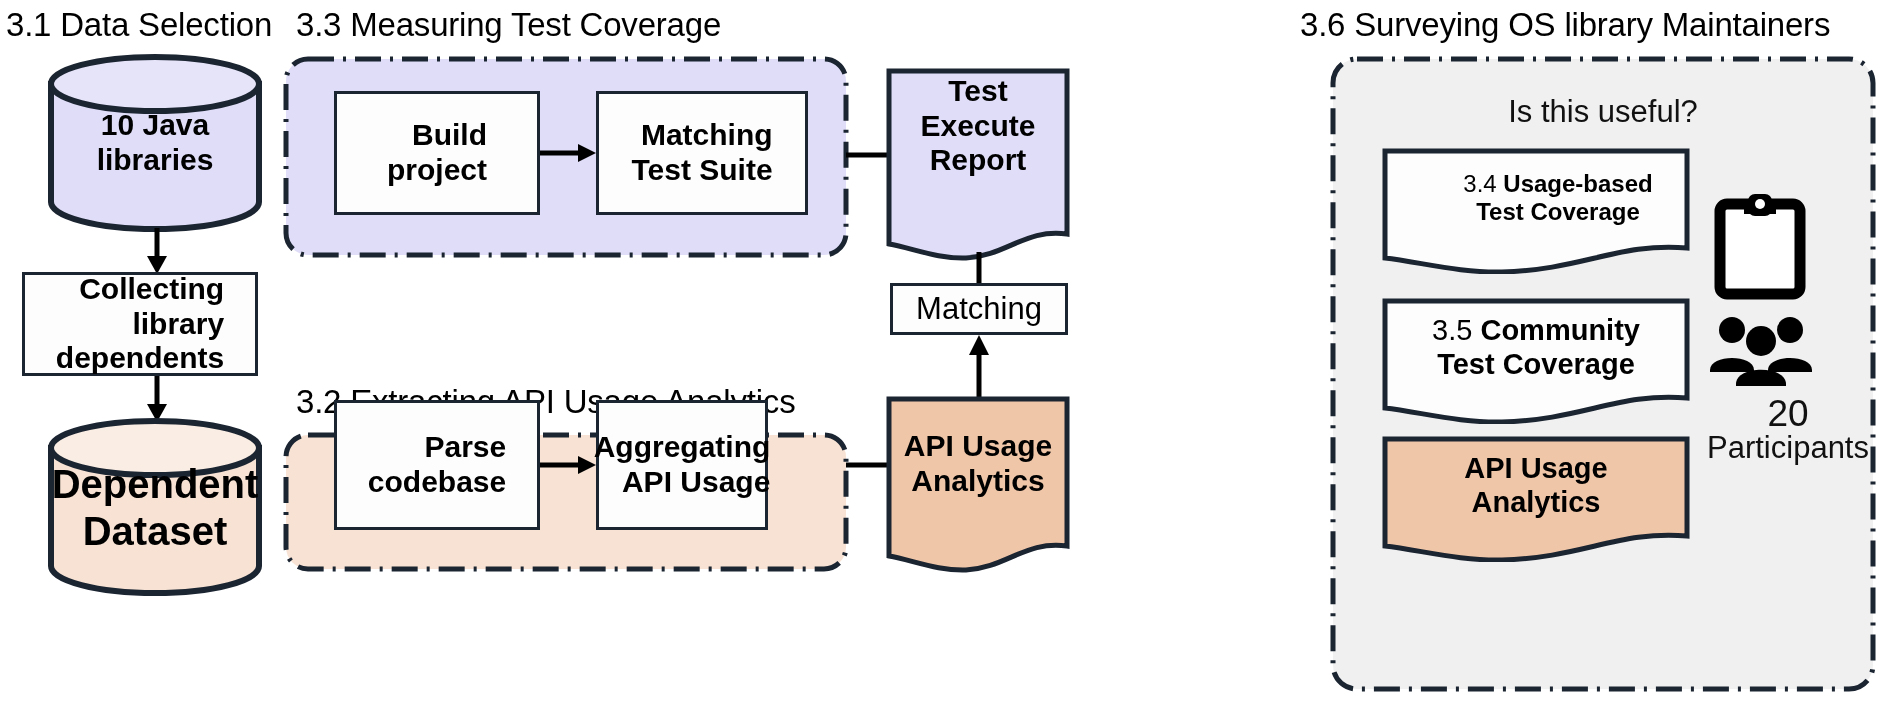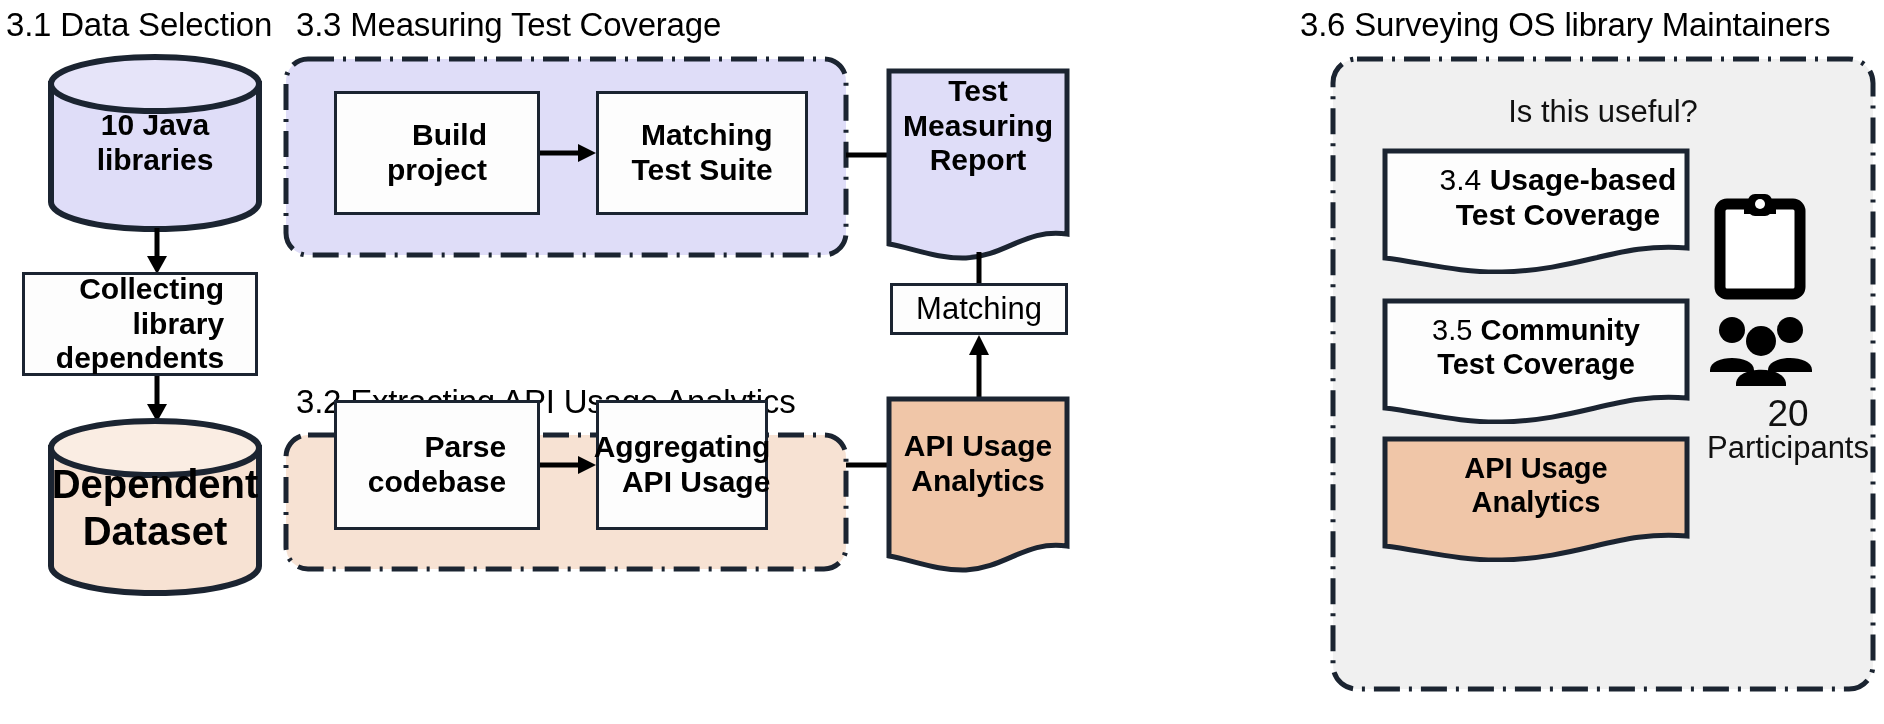--- a/index.html
+++ b/index.html
@@ -160,21 +160,21 @@
   <div class="shape-wrap" style="left:886px;top:68px;width:184px;height:196px;">
     <svg width="184" height="196" viewBox="0 0 184 196">
       <path d="M3,3 L181,3 L181,166
                C140,160 120,188 80,190
                C52,191 26,180 3,176 Z" fill="#DFDDF8" stroke="#1B2431" stroke-width="5"></path>
     </svg>
   </div>
   <div class="doc-label" style="left:886px;top:66px;width:184px;height:120px;font-size:30px;">
     <span>
       <span>Test</span><br>
-      <span>Measuring</span><br>
+      <span>Execute</span><br>
       <span>Report</span>
     </span>
   </div>
 
   <div class="shape-wrap" style="left:962px;top:252px;width:34px;height:50px;">
     <svg width="34" height="50" viewBox="0 0 34 50">
       <line x1="17" y1="0" x2="17" y2="36" stroke="#000" stroke-width="5"></line>
       <polygon points="17,50 7,32 27,32" fill="#000"></polygon>
     </svg>
   </div>
@@ -246,21 +246,21 @@
 
   <div class="plain-text" style="left:1330px;top:94px;width:546px;font-size:31px;">Is this useful?</div>
 
   <div class="shape-wrap" style="left:1382px;top:148px;width:308px;height:126px;">
     <svg width="308" height="126" viewBox="0 0 308 126">
       <path d="M3,3 L305,3 L305,100
                C238,94 200,122 120,124
                C78,125 38,114 3,110 Z" fill="#FDFDFD" stroke="#1B2431" stroke-width="5"></path>
     </svg>
   </div>
-  <div class="doc-label" style="left:1382px;top:152px;width:352px;height:92px;font-size:30px;">
+  <div class="doc-label" style="left:1382px;top:152px;width:352px;height:92px;font-size:24px;">
     <span>
       <span class="nb">3.4 </span><span>Usage-based</span><br>
       <span>Test Coverage</span>
     </span>
   </div>
 
   <div class="shape-wrap" style="left:1382px;top:298px;width:308px;height:126px;">
     <svg width="308" height="126" viewBox="0 0 308 126">
       <path d="M3,3 L305,3 L305,100
                C238,94 200,122 120,124

